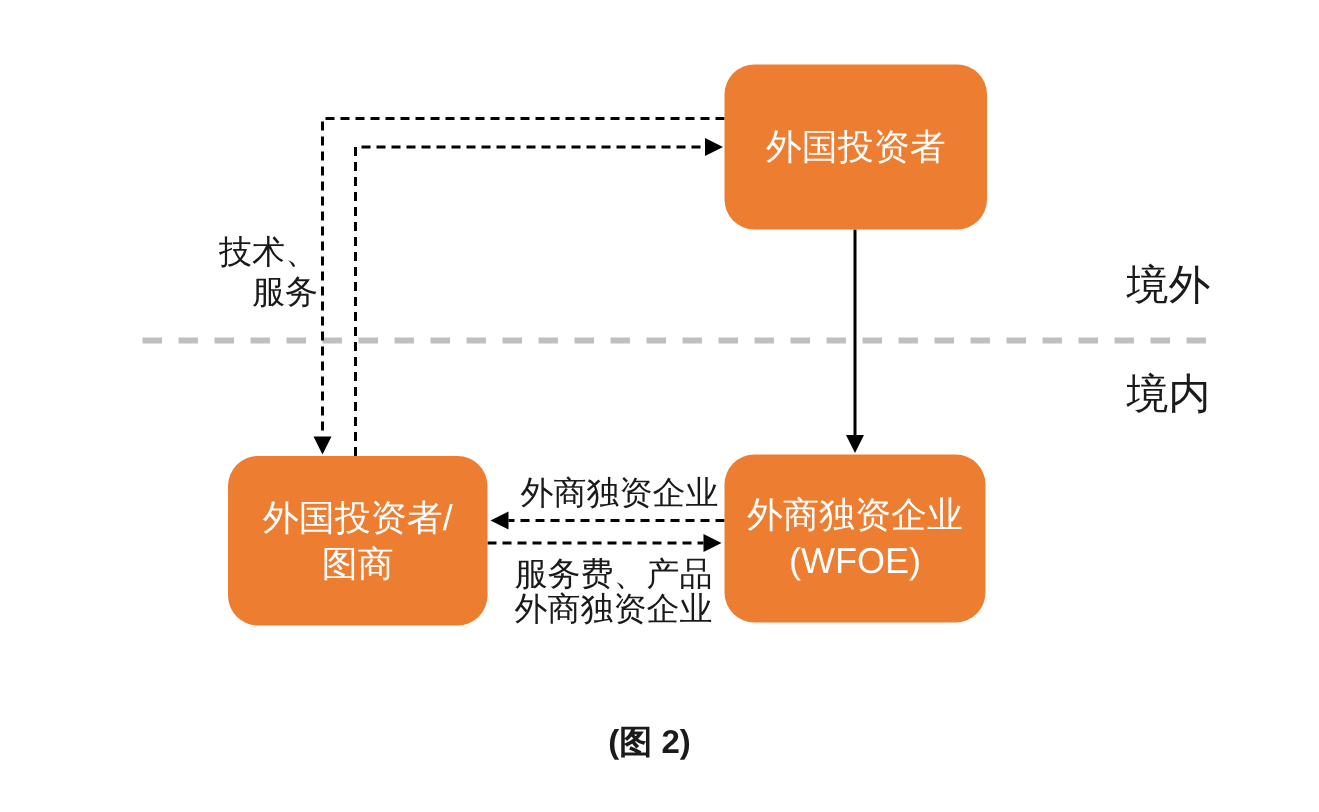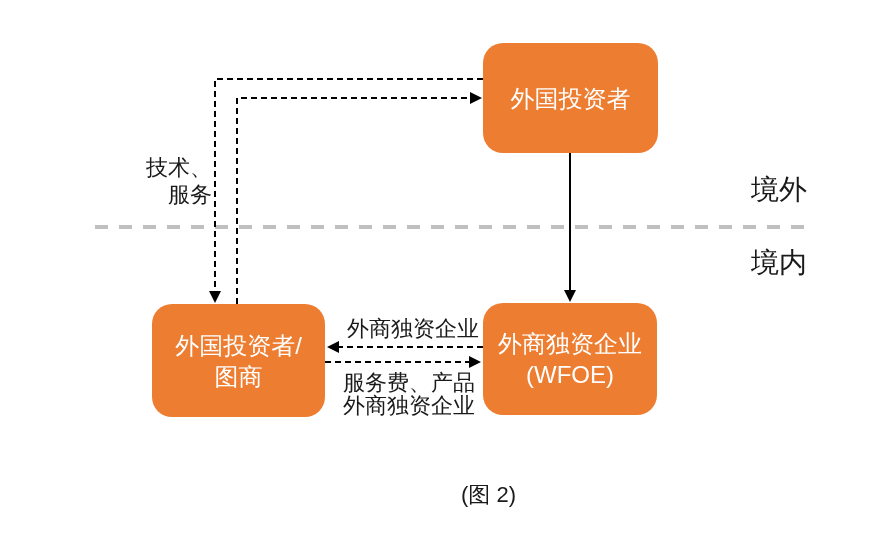--- a/index.html
+++ b/index.html
@@ -45,22 +45,23 @@
     position:absolute;
     font-size:28px;line-height:28px;
     text-align:center;width:96px;
   }
   #label-offshore{left:731px;top:176px;}
   #label-onshore{left:731px;top:249px;}
 
   .caption{
     position:absolute;
     left:350px;top:480px;width:166px;
-    text-align:right;
+    text-align:center;
     font-size:22px;
+    font-weight:bold;
   }
 </style>
 </head>
 <body>
 
 <div class="canvas">
 
   <svg class="wires" width="879" height="541" viewBox="0 0 879 541">
 
     <line class="divider" x1="95" y1="227" x2="810" y2="227"></line>

